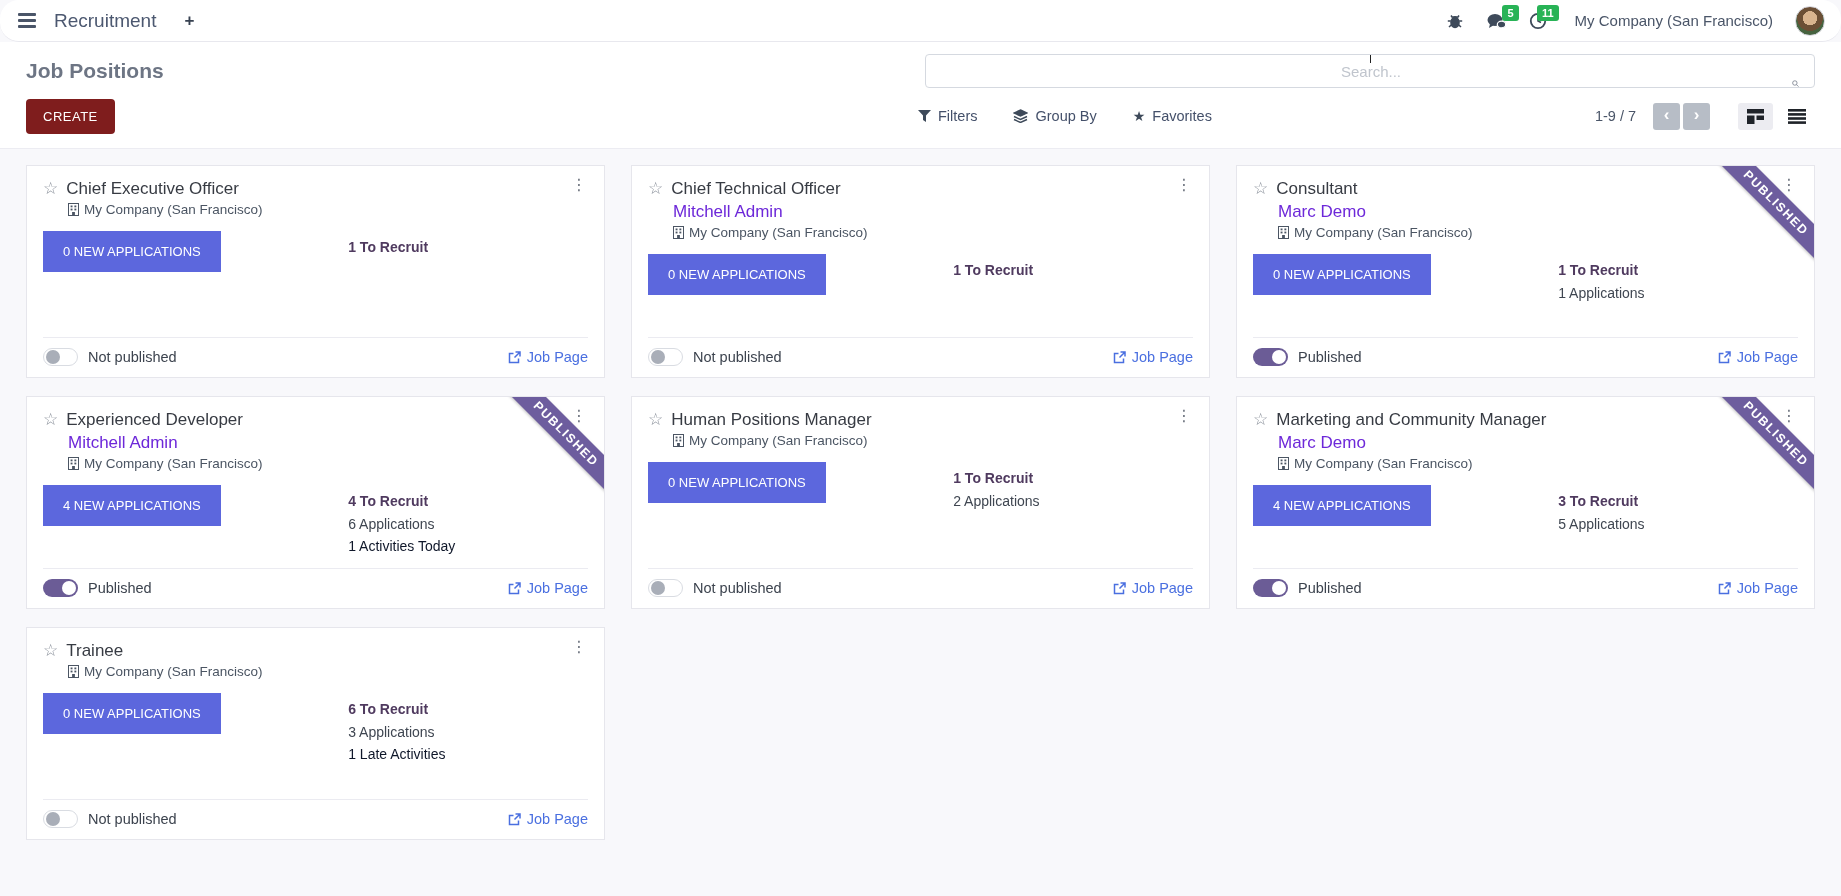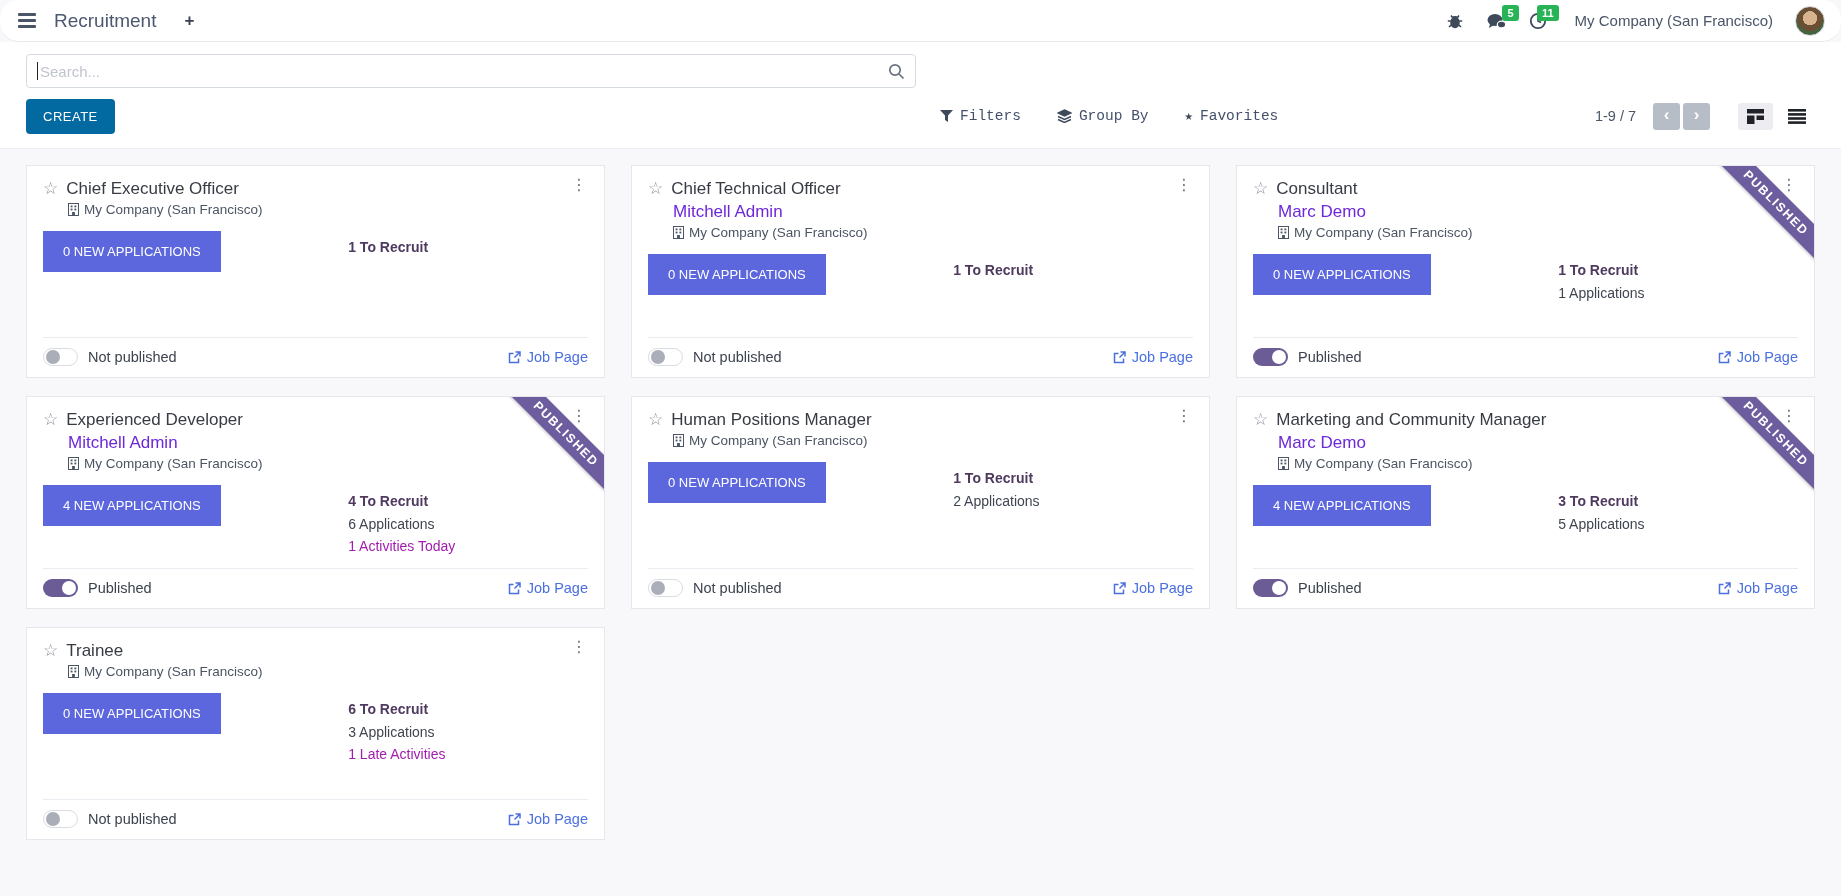--- a/index.html
+++ b/index.html
@@ -31,32 +31,32 @@
     width:30px; height:30px; border-radius:50%;
     background: radial-gradient(circle at 50% 40%, #d8b48e 0 32%, #6b4f35 33% 58%, #46633f 59%);
     border:1px solid #d8d8e0; cursor:pointer;
   }
   
   .control { background:#fff; padding:12px 26px 14px; border-bottom:1px solid #ececf2; }
   .cp-row1 { display:flex; align-items:center; }
   .page-title { font-size:21px; color:#6d7584; flex:1; }
   .search-box {
     width:890px; height:34px; border:1px solid #d5d9e0; border-radius:4px;
-    display:flex; align-items:center; padding:0 10px; background:#fff;
+    display:flex; align-items:center; padding:0 10px; background:#fff;flex-direction:column;
   }
   .search-caret { width:1px; height:18px; background:#222; }
   .search-placeholder { color:#c0c5cd; font-size:15px; margin-left:2px; }
   .search-box svg { margin-left:auto; }
   .cp-row2 { margin-top:10px; display:flex; align-items:center; position:relative; height:36px; }
   .btn-create {
-    background:#0369a1; color:#fff; border:none; border-radius:4px;
+    background:#7f1d1d; color:#fff; border:none; border-radius:4px;
     font-size:13px; letter-spacing:.5px; padding:10px 17px; cursor:pointer;
     font-family:inherit;
   }
-  .filter-bar { position:absolute; left:914px; display:flex; gap:36px; align-items:center;font-family:Liberation Mono, monospace; }
+  .filter-bar { position:absolute; left:892px; display:flex; gap:36px; align-items:center; }
   .filter-item { display:flex; align-items:center; gap:7px; font-size:14.5px; color:#44506a; cursor:pointer; }
   .filter-item .glyph { color:#3e4a5a; font-size:14px; line-height:1; }
   .cp-right { margin-left:auto; display:flex; align-items:center; }
   .pager-text { font-size:14.5px; color:#4a5568; margin-right:14px; }
   .pager-btn {
     width:27px; height:27px; border:none; border-radius:3px; background:#b7bdc6; color:#fff;
     font-size:17px; font-weight:bold; line-height:1; cursor:pointer; margin-left:3px;
     display:flex; align-items:center; justify-content:center; padding-bottom:3px; font-family:inherit;
   }
   .switcher { display:flex; margin-left:28px; gap:6px; }
@@ -80,21 +80,21 @@
   .company-line { display:flex; align-items:center; gap:5px; color:#4b5563; font-size:13.5px; }
   .card-body { display:flex; margin-top:14px; }
   .btn-col { width:56%; }
   .btn-apps {
     background:#5c67dd; color:#fff; border:none; border-radius:0;
     padding:13px 20px; font-size:13px; cursor:pointer; font-family:inherit;
   }
   .stats { flex:1; padding-top:5px; font-size:14px; line-height:1.6; }
   .to-recruit { color:#4f3a5f; font-weight:bold; }
   .apps-line { color:#3f4651; }
-  .activity-line { color:#a21caf; }
+  .activity-line { color:#0f172a; }
   .card-footer {
     margin-top:auto; border-top:1px solid #ebebf1; padding:10px 0 11px;
     display:flex; align-items:center;
   }
   .toggle { width:35px; height:18px; border-radius:9px; position:relative; margin-right:10px; cursor:pointer; flex:none; }
   .toggle .knob { position:absolute; width:14px; height:14px; border-radius:50%; top:1px; }
   .toggle.off { background:#fff; border:1px solid #d9dce2; }
   .toggle.off .knob { left:2px; top:1px; background:#a9aeb8; }
   .toggle.on { background:#6b5c96; }
   .toggle.on .knob { right:2px; top:2px; background:#fff; }
@@ -141,20 +141,21 @@
       </svg>
       <span class="badge">11</span>
     </span>
     <span class="company-name">My Company (San Francisco)</span>
     <span class="avatar"></span>
   </div>
 </header>
 
 <section class="control">
   <div class="cp-row1">
+    <h1 class="page-title">Job Positions</h1>
     <div class="search-box">
       <span class="search-caret"></span>
       <span class="search-placeholder">Search...</span>
       <svg width="17" height="17" viewBox="0 0 17 17" fill="none" stroke="#697180" stroke-width="1.7">
         <circle cx="7" cy="7" r="5.2"></circle>
           <path d="M11 11 L15.5 15.5"></path>
       </svg>
     </div>
   </div>
 

